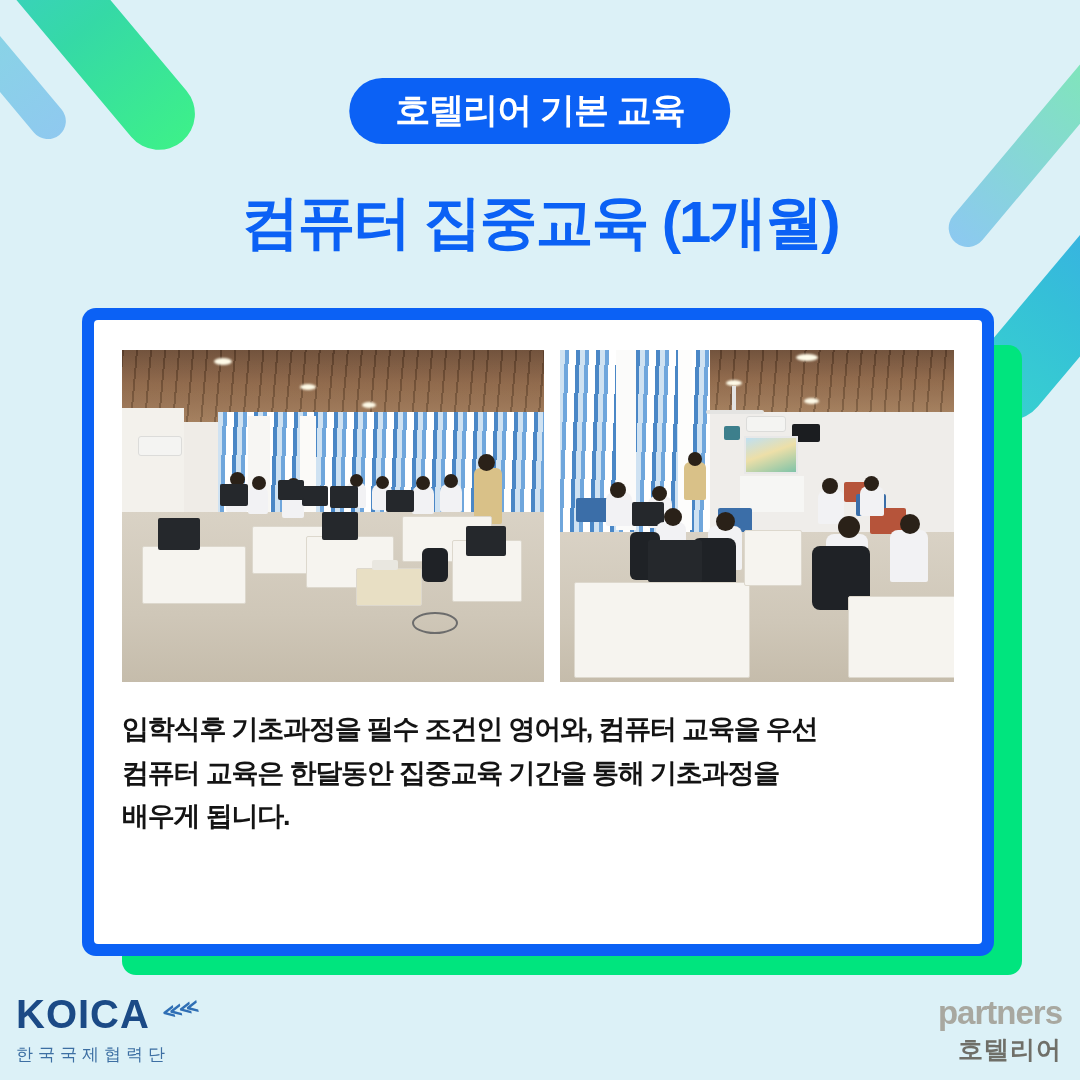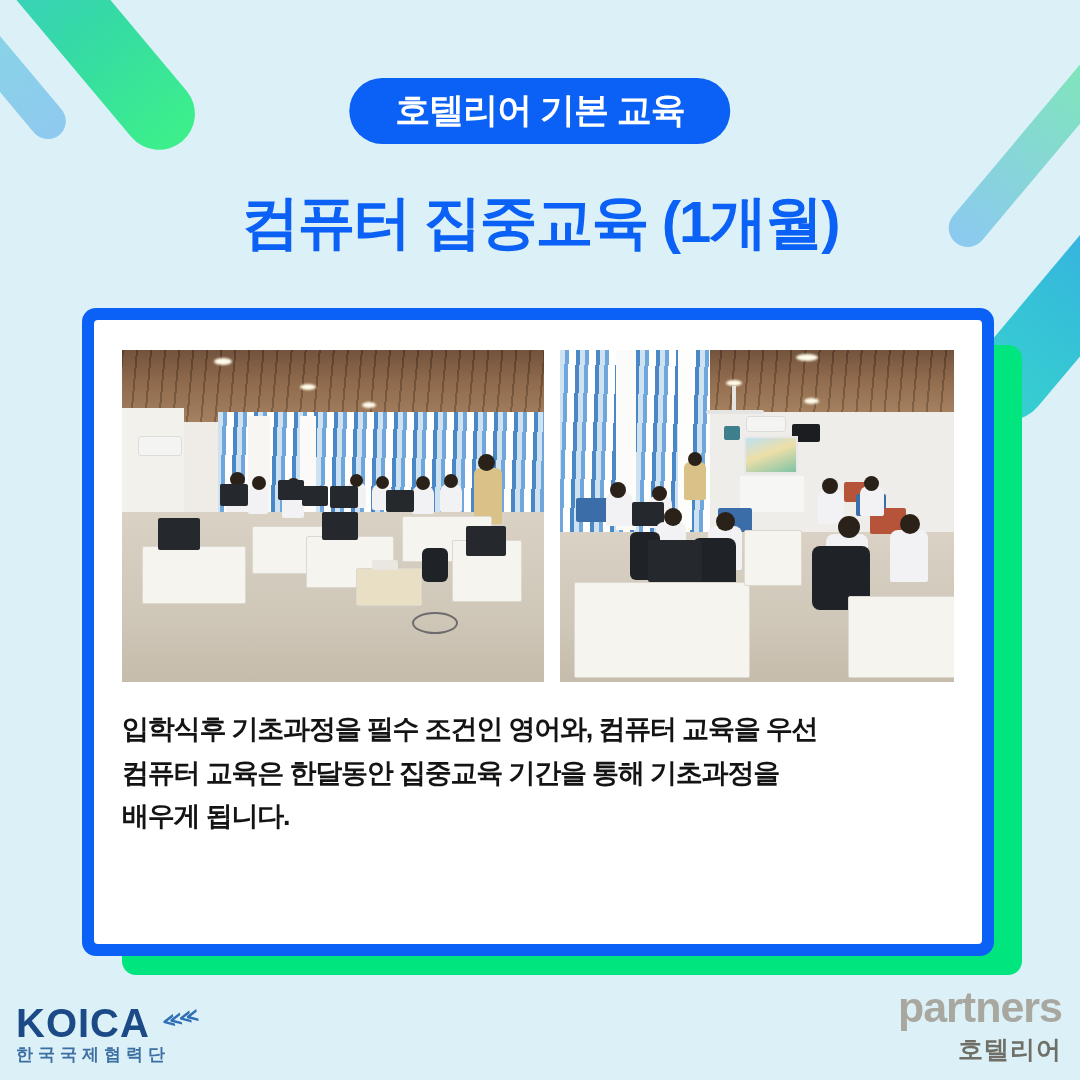--- a/index.html
+++ b/index.html
@@ -162,41 +162,41 @@
   .koica-word {
     font-size: 40px; font-weight: bold; letter-spacing: 1px;
     line-height: 1; position: relative; display: inline-block;
   }
   .koica-swoosh {
     position: absolute; right: -46px; top: 6px;
     font-size: 19px; letter-spacing: -3px; color: #2f6fb5;
     transform: rotate(-12deg);
   }
   .koica-sub {
-    font-size: 17px; color: #3d6fa3; letter-spacing: 5px; font-weight: bold;
+    margin-top: 9px; font-size: 17px; color: #3d6fa3; letter-spacing: 5px;
   }
 
   .gp { position: absolute; right: 18px; bottom: 14px; text-align: right; }
   .gp-row1 { position: relative; height: 36px; }
   .gp-good {
     font-size: 33px; font-weight: bold; color: #c8d645;
     letter-spacing: -1px; line-height: 1;
     position: absolute; right: 118px; top: 0;
   }
   .gp-globe {
     position: absolute; right: 170px; top: 3px;
     width: 18px; height: 18px; border-radius: 50%;
     background: radial-gradient(circle at 35% 35%, #9fe06a 0%, #4aa83c 60%, #2f7d2a 100%);
   }
   .gp-ngo {
     position: absolute; right: 0; top: 4px;
     font-size: 11px; color: #8c8c8c; letter-spacing: 0.3px;
   }
   .gp-partners {
-    font-size: 43px; font-weight: bold; color: #a8a8a0;
+    font-size: 33px; font-weight: bold; color: #a8a8a0;
     letter-spacing: -1px; line-height: 1; margin-top: -6px;
   }
   .gp-kr {
     font-size: 25px; font-weight: bold; color: #6f6f68;
     letter-spacing: 1px; margin-top: 4px;
   }
 </style>
 </head>
 <body>
 

